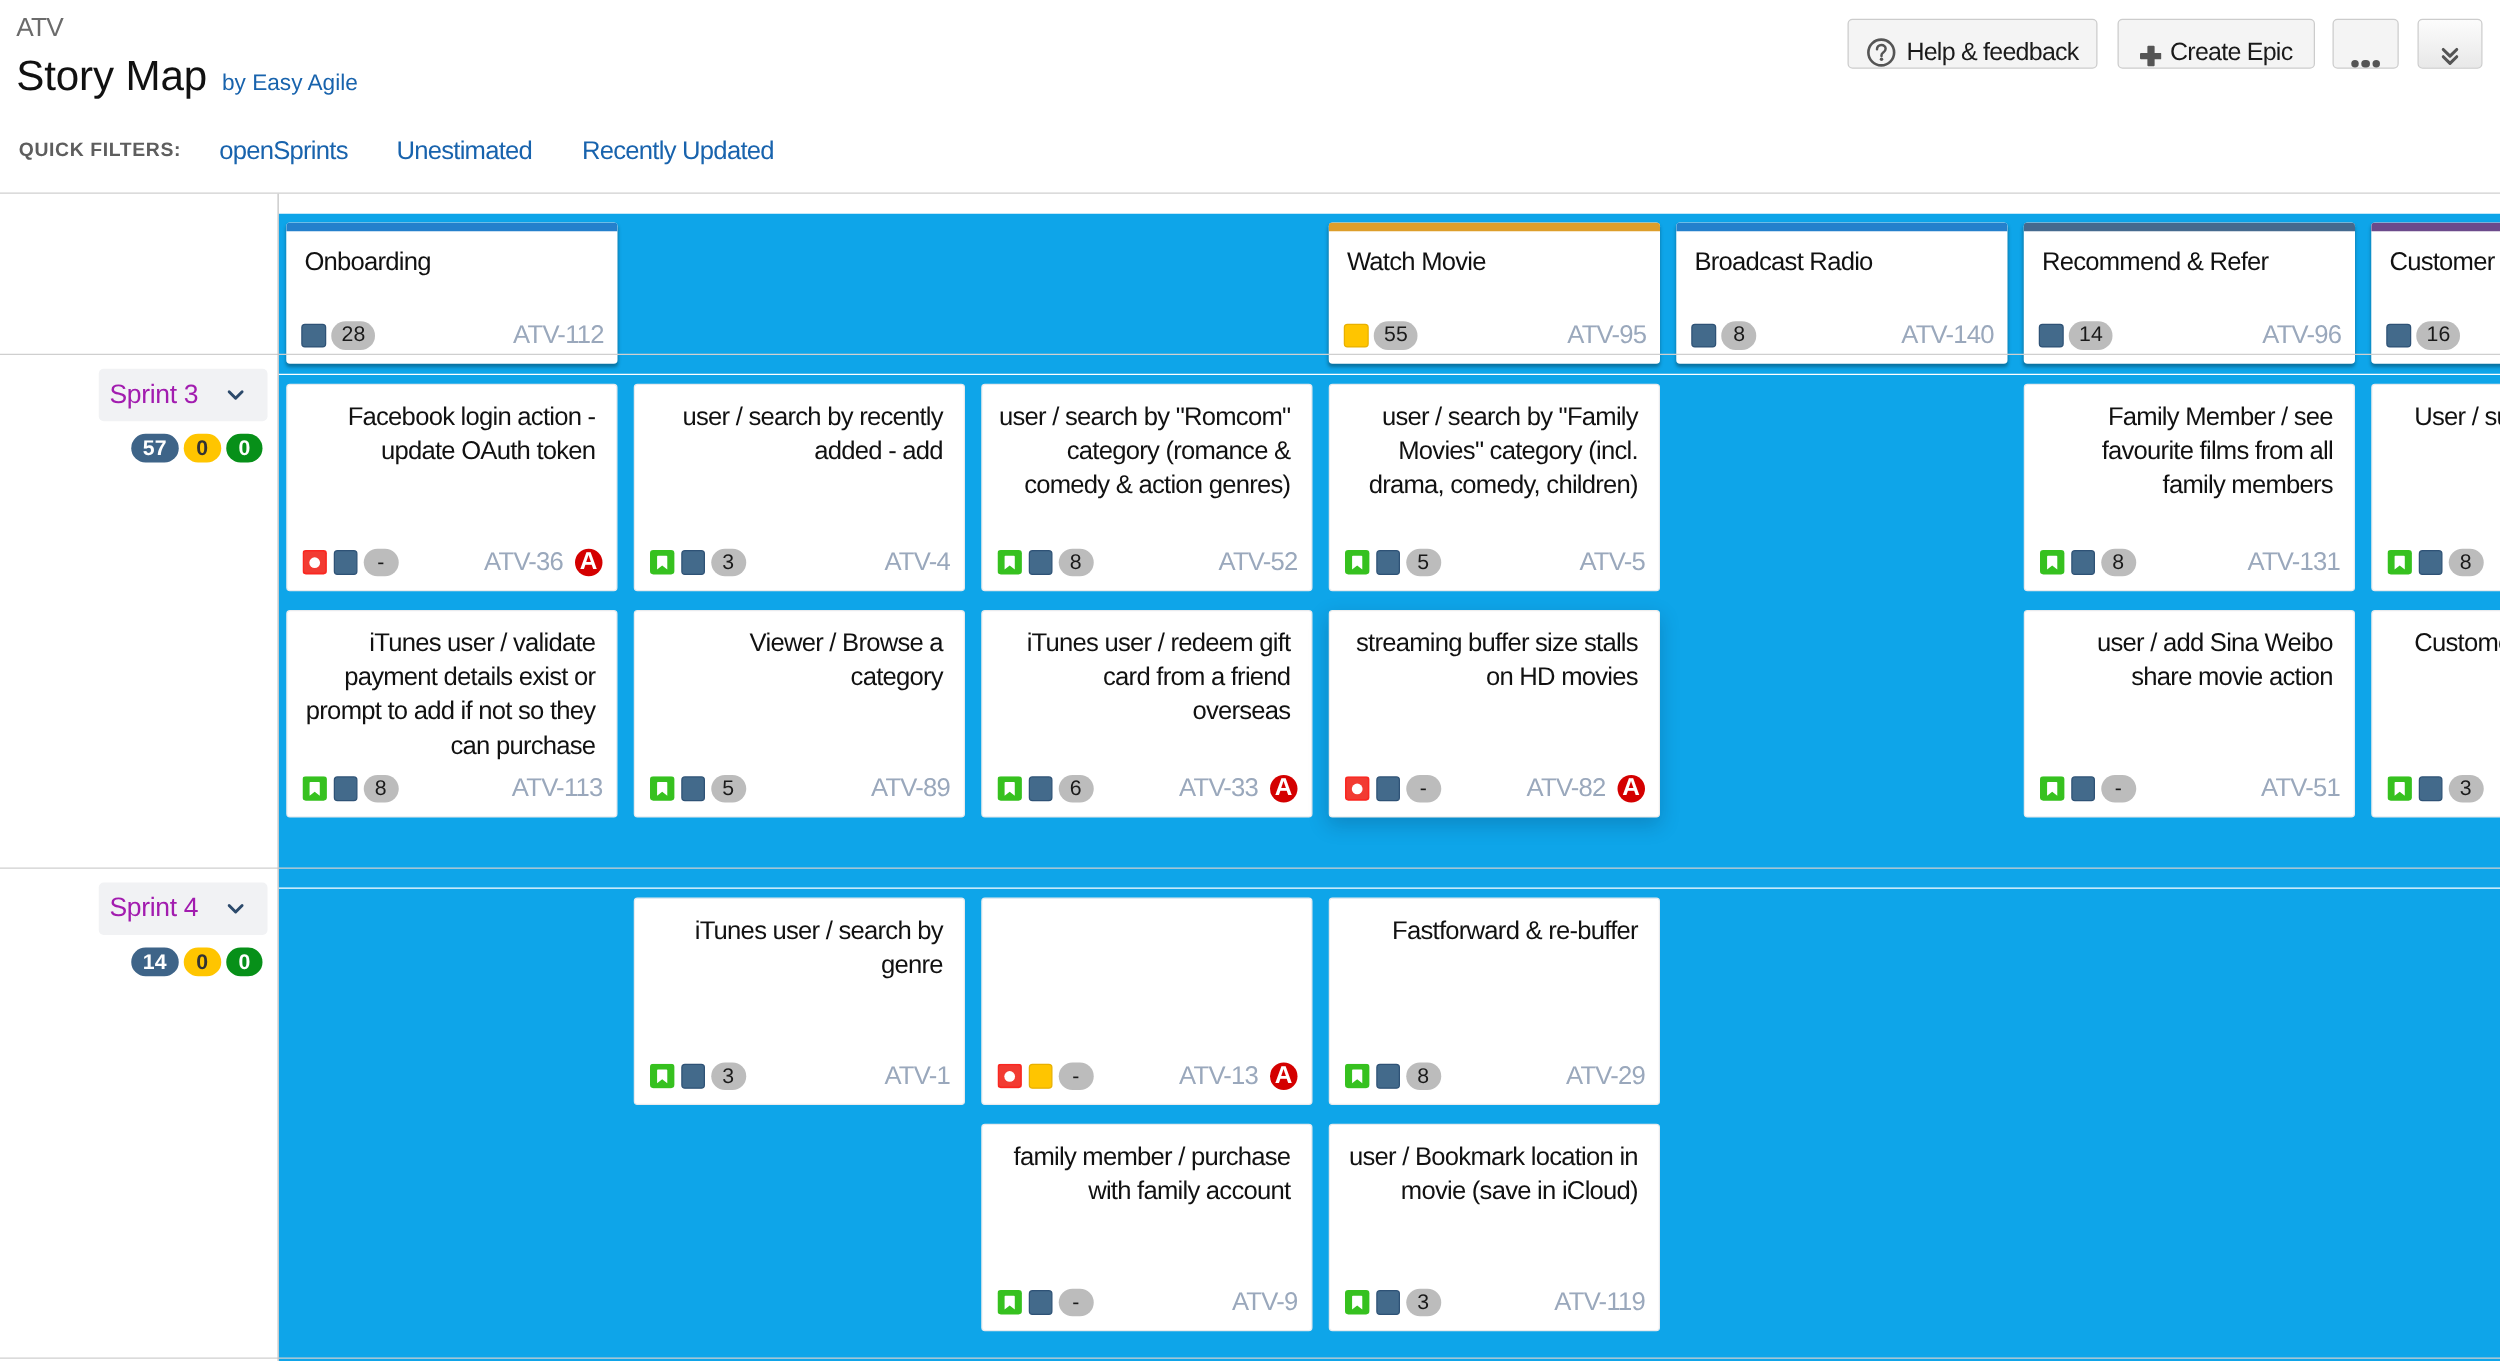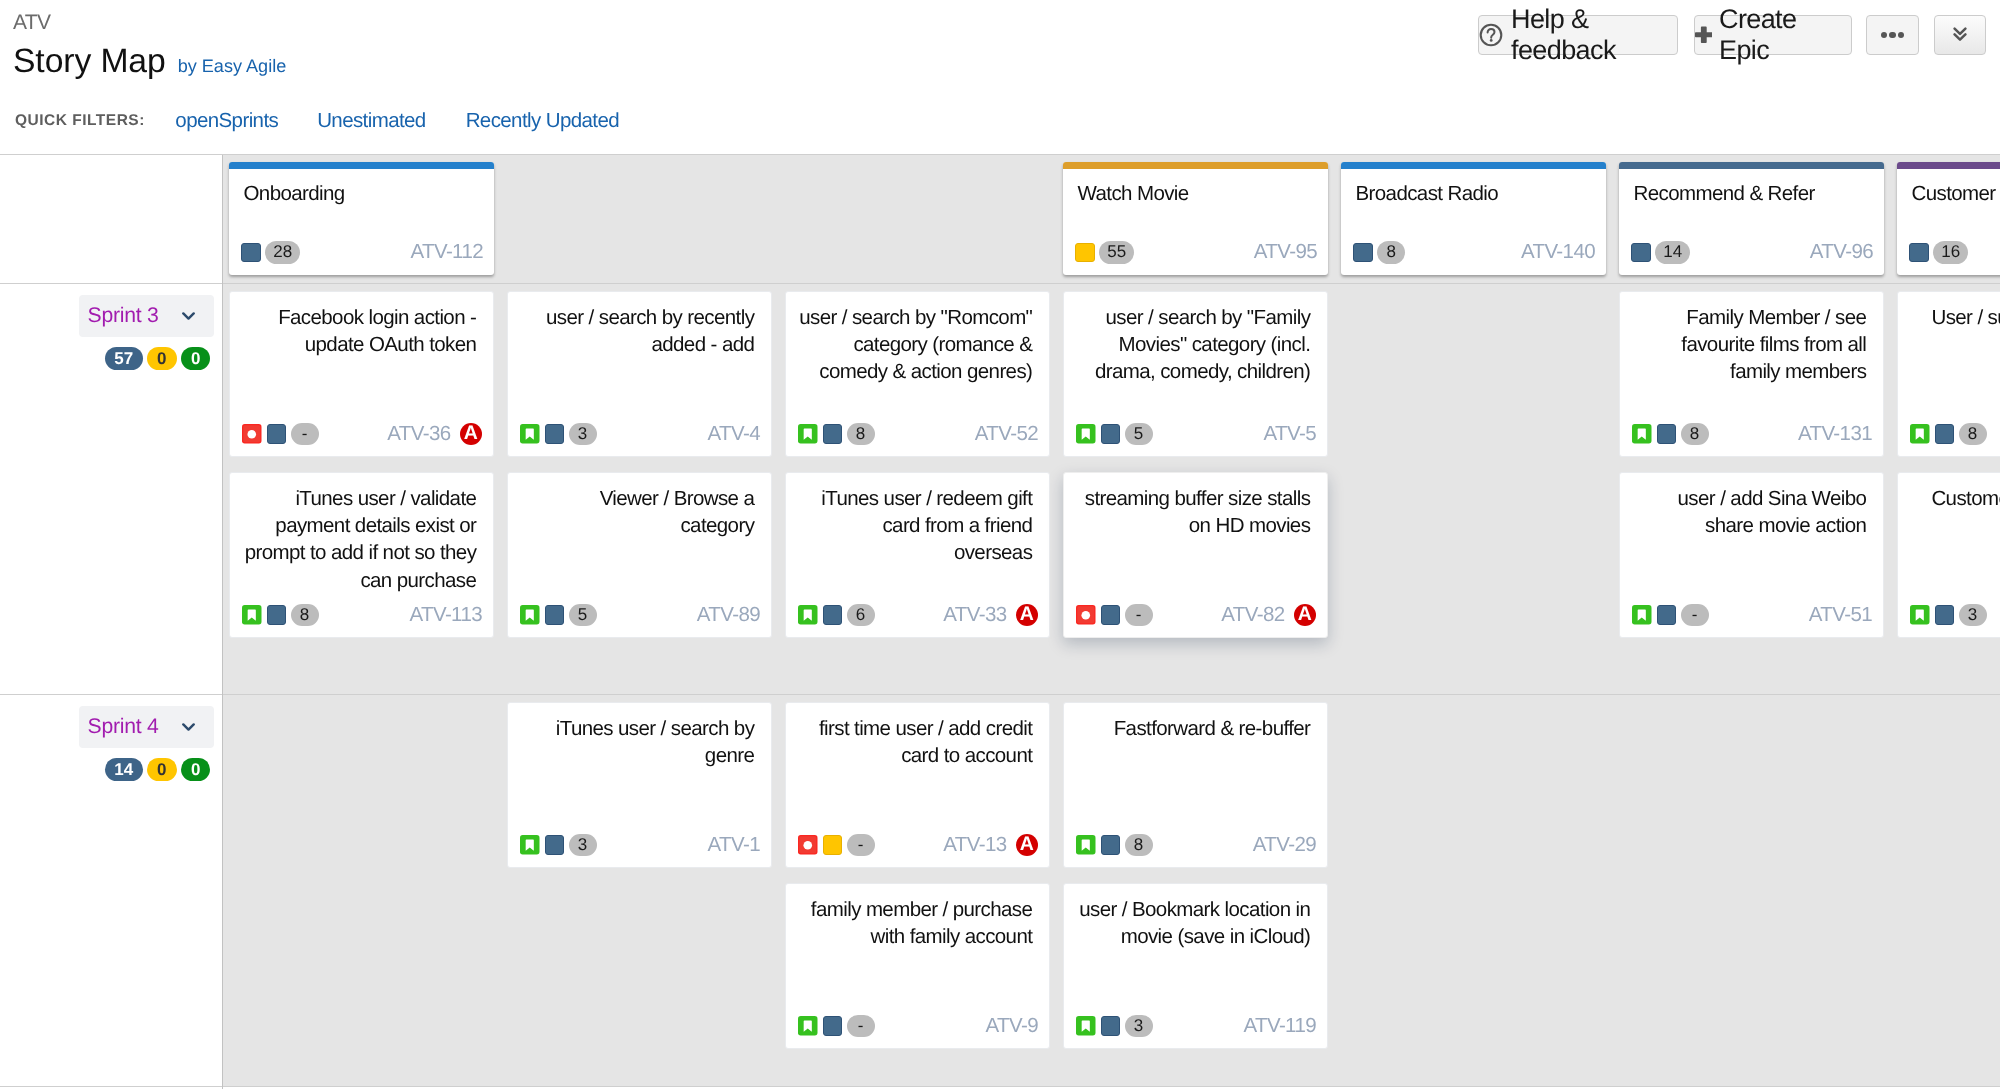--- a/index.html
+++ b/index.html
@@ -17,41 +17,41 @@
 #page-subtitle { font-size:18.1px; color:#1863ad; margin-left:12px; line-height:1; }
 #qf-row { position:absolute; left:15px; top:109px; display:flex; align-items:baseline; }
 #qf-label { font-size:15.5px; font-weight:bold; color:#5e5e5e; letter-spacing:0.5px; position:relative; top:-2px; }
 .qf-item { font-size:20.5px; letter-spacing:-0.6px; color:#1863ad; cursor:pointer; }
 .qf-item.f1 { margin-left:30.5px; }
 .qf-item.f2 { margin-left:39px; }
 .qf-item.f3 { margin-left:40px; }
 
 #header-actions { position:absolute; left:1478px; top:15px; }
 .btn { position:absolute; top:0; height:40px; border:1px solid #ccc; border-radius:4px;
-  background:#f4f4f4; display:flex; align-items:center; justify-content:center;
-  font-size:27px; letter-spacing:-0.6px; color:#1a1a1a; cursor:pointer; }
+  background:#f4f4f4; display:flex; align-items:flex-end; justify-content:center;
+  font-size:20px; letter-spacing:-0.6px; color:#1a1a1a; cursor:pointer; }
 #btn-help { left:0; width:200px; }
 #btn-help .lbl { margin-left:8px; }
 #btn-create { left:216px; width:158px; }
 #btn-create .lbl { margin-left:7px; }
 #btn-more { left:388px; width:53px; }
 #btn-chev { left:456px; width:52px; background:linear-gradient(#fcfcfc,#e8e8e8); }
 .ic { display:flex; align-items:center; }
 .dots { display:flex; align-items:center; }
 .dots i { width:6.4px; height:6.4px; border-radius:50%; background:#565656; display:block; }
 .dots i + i { margin-left:2.1px; }
 
 
 #grid { position:absolute; left:0; top:155px; width:2000px; height:934px; background:#fff; }
 .hline { position:absolute; left:0; width:2000px; height:1.4px; background:#cfcfcf; z-index:3;}
 #vline { position:absolute; left:222px; top:0; width:1.2px; height:934px; background:#c2c2c2; z-index:6; }
 
 .row { position:absolute; left:0; width:2000px; }
 .row-left { position:absolute; left:0; top:0; width:222px; height:100%; background:#fff; }
-.row-right { position:absolute; left:223px; top:0; right:0; height:100%; background:#e5e5e5; }
+.row-right { position:absolute; left:223px; top:16px; right:0; height:100%; background:#0ea5e9; }
 
 
 #epic-row { top:0; height:128px; }
 .epic-card { position:absolute; top:6.5px; width:265px; height:113px; background:#fff;
   border-radius:3px; box-shadow:0 2px 3px rgba(0,0,0,0.32); overflow:hidden; cursor:pointer;}
 .epic-bar { height:7.5px; width:100%; }
 .epic-name { position:absolute; left:14.5px; top:21.5px; font-size:20.5px; letter-spacing:-0.6px; color:#111111; line-height:22px;}
 .epic-foot { position:absolute; left:12px; right:11px; bottom:11px; height:22.5px; display:flex; align-items:center; }
 .sq { width:19.5px; height:19.5px; border-radius:3px; flex:none; display:block; }
 .pill { height:22.5px; min-width:28px; border-radius:11.5px; background:#bcbcbc; display:flex;
@@ -427,21 +427,20 @@
                   </svg>
                 </span>
                 <span class="sq" style="background:#436a8b;border:1px solid #2e5276"></span>
                 <span class="pill">3</span>
                 <span class="story-key">ATV-1</span>
               </div>
             </div>
           </div>
           <div class="col" style="left:562px">
             <div class="story">
-              <div class="story-title">first time user / add credit card to account</div>
               <div class="story-foot">
                 <span class="ic ty">
                   <svg width="19.5" height="19.5" viewBox="0 0 22 22" style="display:block">
                     <rect x="0" y="0" width="22" height="22" rx="3" fill="#fa2721"></rect>
                     <rect x="1.4" y="1.4" width="19.2" height="19.2" rx="2" fill="#f23b32"></rect>
                     <circle cx="11" cy="11.5" r="4.85" fill="#fff"></circle>
                   </svg>
                 </span>
                 <span class="sq" style="background:#ffc500;border:1px solid #e8b000"></span>
                 <span class="pill">-</span>

